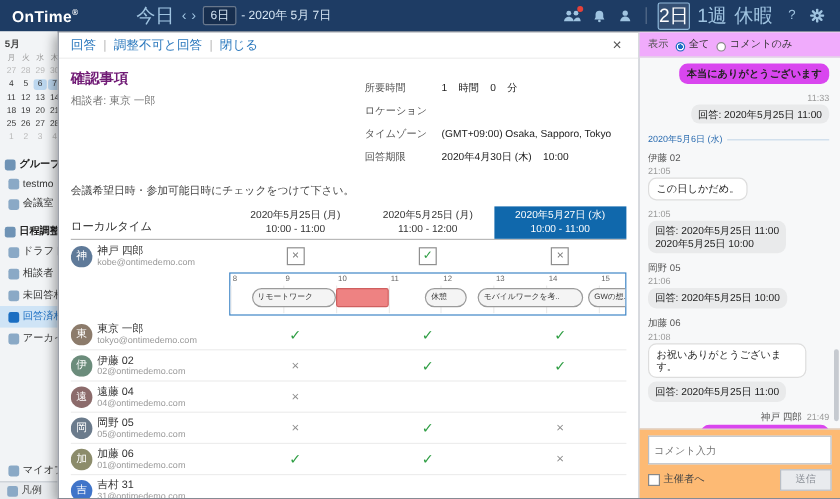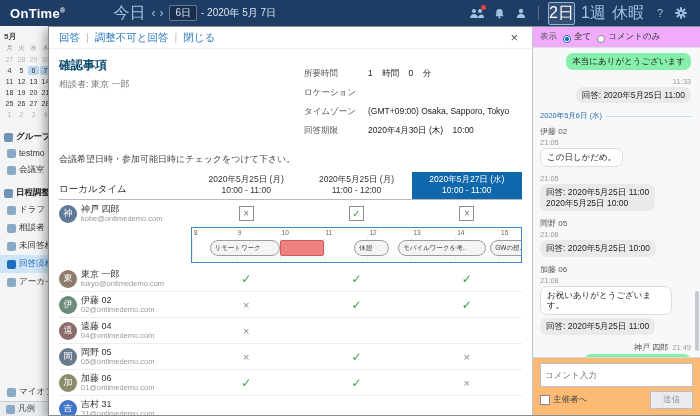--- a/index.html
+++ b/index.html
@@ -51,21 +51,21 @@
   
   .dialog{position:absolute;top:26px;left:48px;right:0;bottom:0;display:flex;background:#fff;
           border:1px solid #868b94;border-right:none;box-shadow:-3px 3px 9px rgba(0,0,0,.35);z-index:5;}
   .dialog-main{flex:1;position:relative;overflow:hidden;min-width:0;}
   .toolbar{padding:4px 10px 3px;font-size:10.5px;border-bottom:1px solid #eee;}
   .tlink{color:#2a78bd;cursor:pointer;}
   .sep{color:#bbb;margin:0 6px;}
   .close{position:absolute;top:2px;right:8px;background:none;border:none;font-size:13px;color:#555;cursor:pointer;}
   .content{padding:6px 10px 0 10px;}
   .head-row{display:flex;}
-  .title{font-size:12px;margin:2px 0 4px;color:#0c4a6e;font-weight:bold;}
+  .title{font-size:12px;margin:2px 0 4px;color:#701a75;font-weight:bold;}
   .consulter{font-size:9px;color:#777;}
   .fields{margin-left:auto;margin-top:13px;width:218px;font-size:8.5px;}
   .f-row{display:flex;margin-bottom:7px;}
   .f-label{width:64px;color:#555;flex:0 0 64px;}
   .f-value{color:#222;white-space:pre;}
   .note{font-size:9px;color:#444;margin:9px 0 6px;}
   .t-head,.t-me,.t-row{display:grid;grid-template-columns:132px 1fr 1fr 1fr;align-items:center;}
   .t-head{border-bottom:1px solid #b9b9b9;}
   .th-local{font-size:9.5px;color:#333;align-self:end;padding-bottom:3px;}
   .th-slot{text-align:center;padding:2px 0 3px;line-height:1.3;font-size:8.5px;color:#333;cursor:pointer;}
@@ -103,21 +103,21 @@
          margin-right:3px;background:#fff;box-sizing:border-box;}
   .radio.on{border-color:#1b6ec2;background:radial-gradient(circle,#1b6ec2 45%,#fff 52%);}
   .c-body{flex:1;overflow:hidden;padding:5px 9px 0 7px;position:relative;}
   .msg{margin-bottom:4px;display:flex;flex-direction:column;align-items:flex-start;}
   .msg.right{align-items:flex-end;}
   .m-meta{display:flex;gap:4px;align-items:center;}
   .m-name{font-size:8px;color:#555;margin-bottom:1px;}
   .m-time{font-size:7.5px;color:#999;margin-bottom:1px;}
   .bubble{max-width:118px;font-size:8.5px;padding:3px 6px;border-radius:7px;margin-bottom:3px;
           white-space:pre-line;color:#222;line-height:1.25;}
-  .bubble.self{background:#86efac;}
+  .bubble.self{background:#d946ef;font-weight:bold;}
   .bubble.answer{background:#e9eaeb;}
   .bubble.other{background:#fff;border:1px solid #ddd;}
   .divider{display:flex;align-items:center;margin:5px 0 5px;font-size:7.5px;color:#2b6cb0;}
   .dv-line{flex:1;border-top:1px solid #c9daea;margin-left:4px;}
   .sb-track{position:absolute;top:2px;bottom:2px;right:1px;width:4px;}
   .sb-thumb{position:absolute;bottom:4px;right:0;width:4px;height:60px;background:#c6cad0;border-radius:2px;display:block;}
   .c-input{border-top:1px solid #d7dade;padding:5px 7px 6px;background:#fdba74;flex:0 0 auto;}
   .c-text{width:100%;box-sizing:border-box;height:24px;border:1px solid #b9bec5;font-size:8.5px;
           padding:2px 4px;background:#fff;font-family:inherit;}
   .c-footer{display:flex;align-items:center;margin-top:4px;font-size:8.5px;color:#444;}

